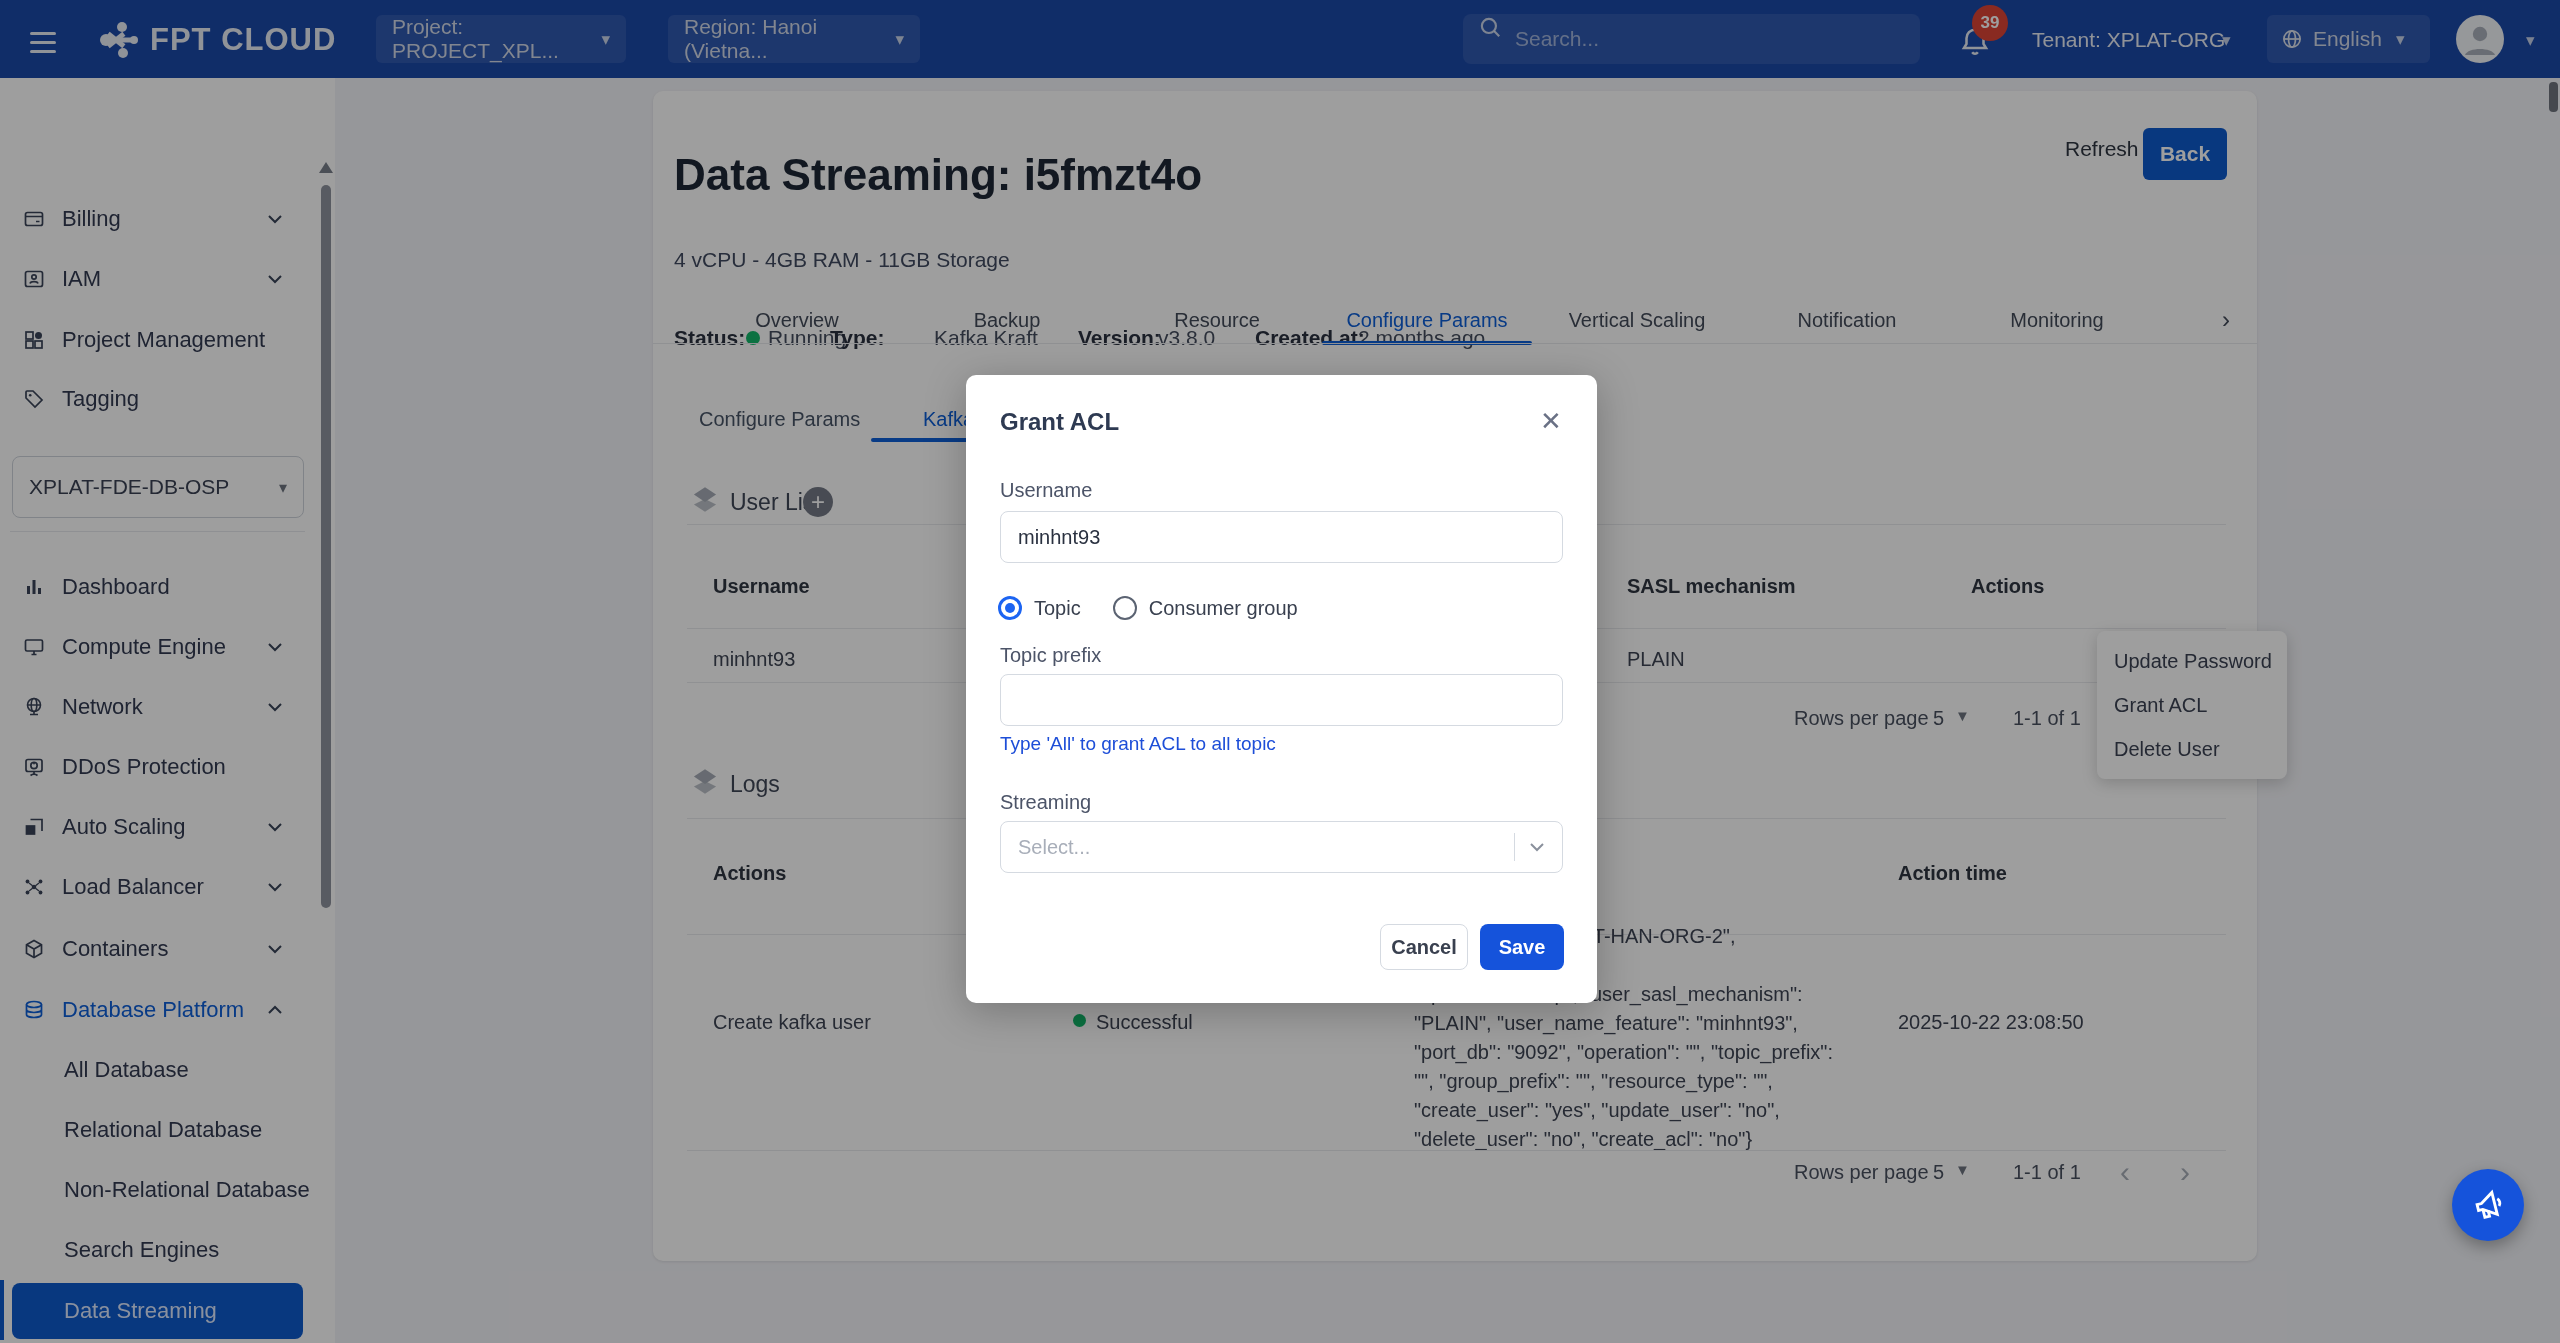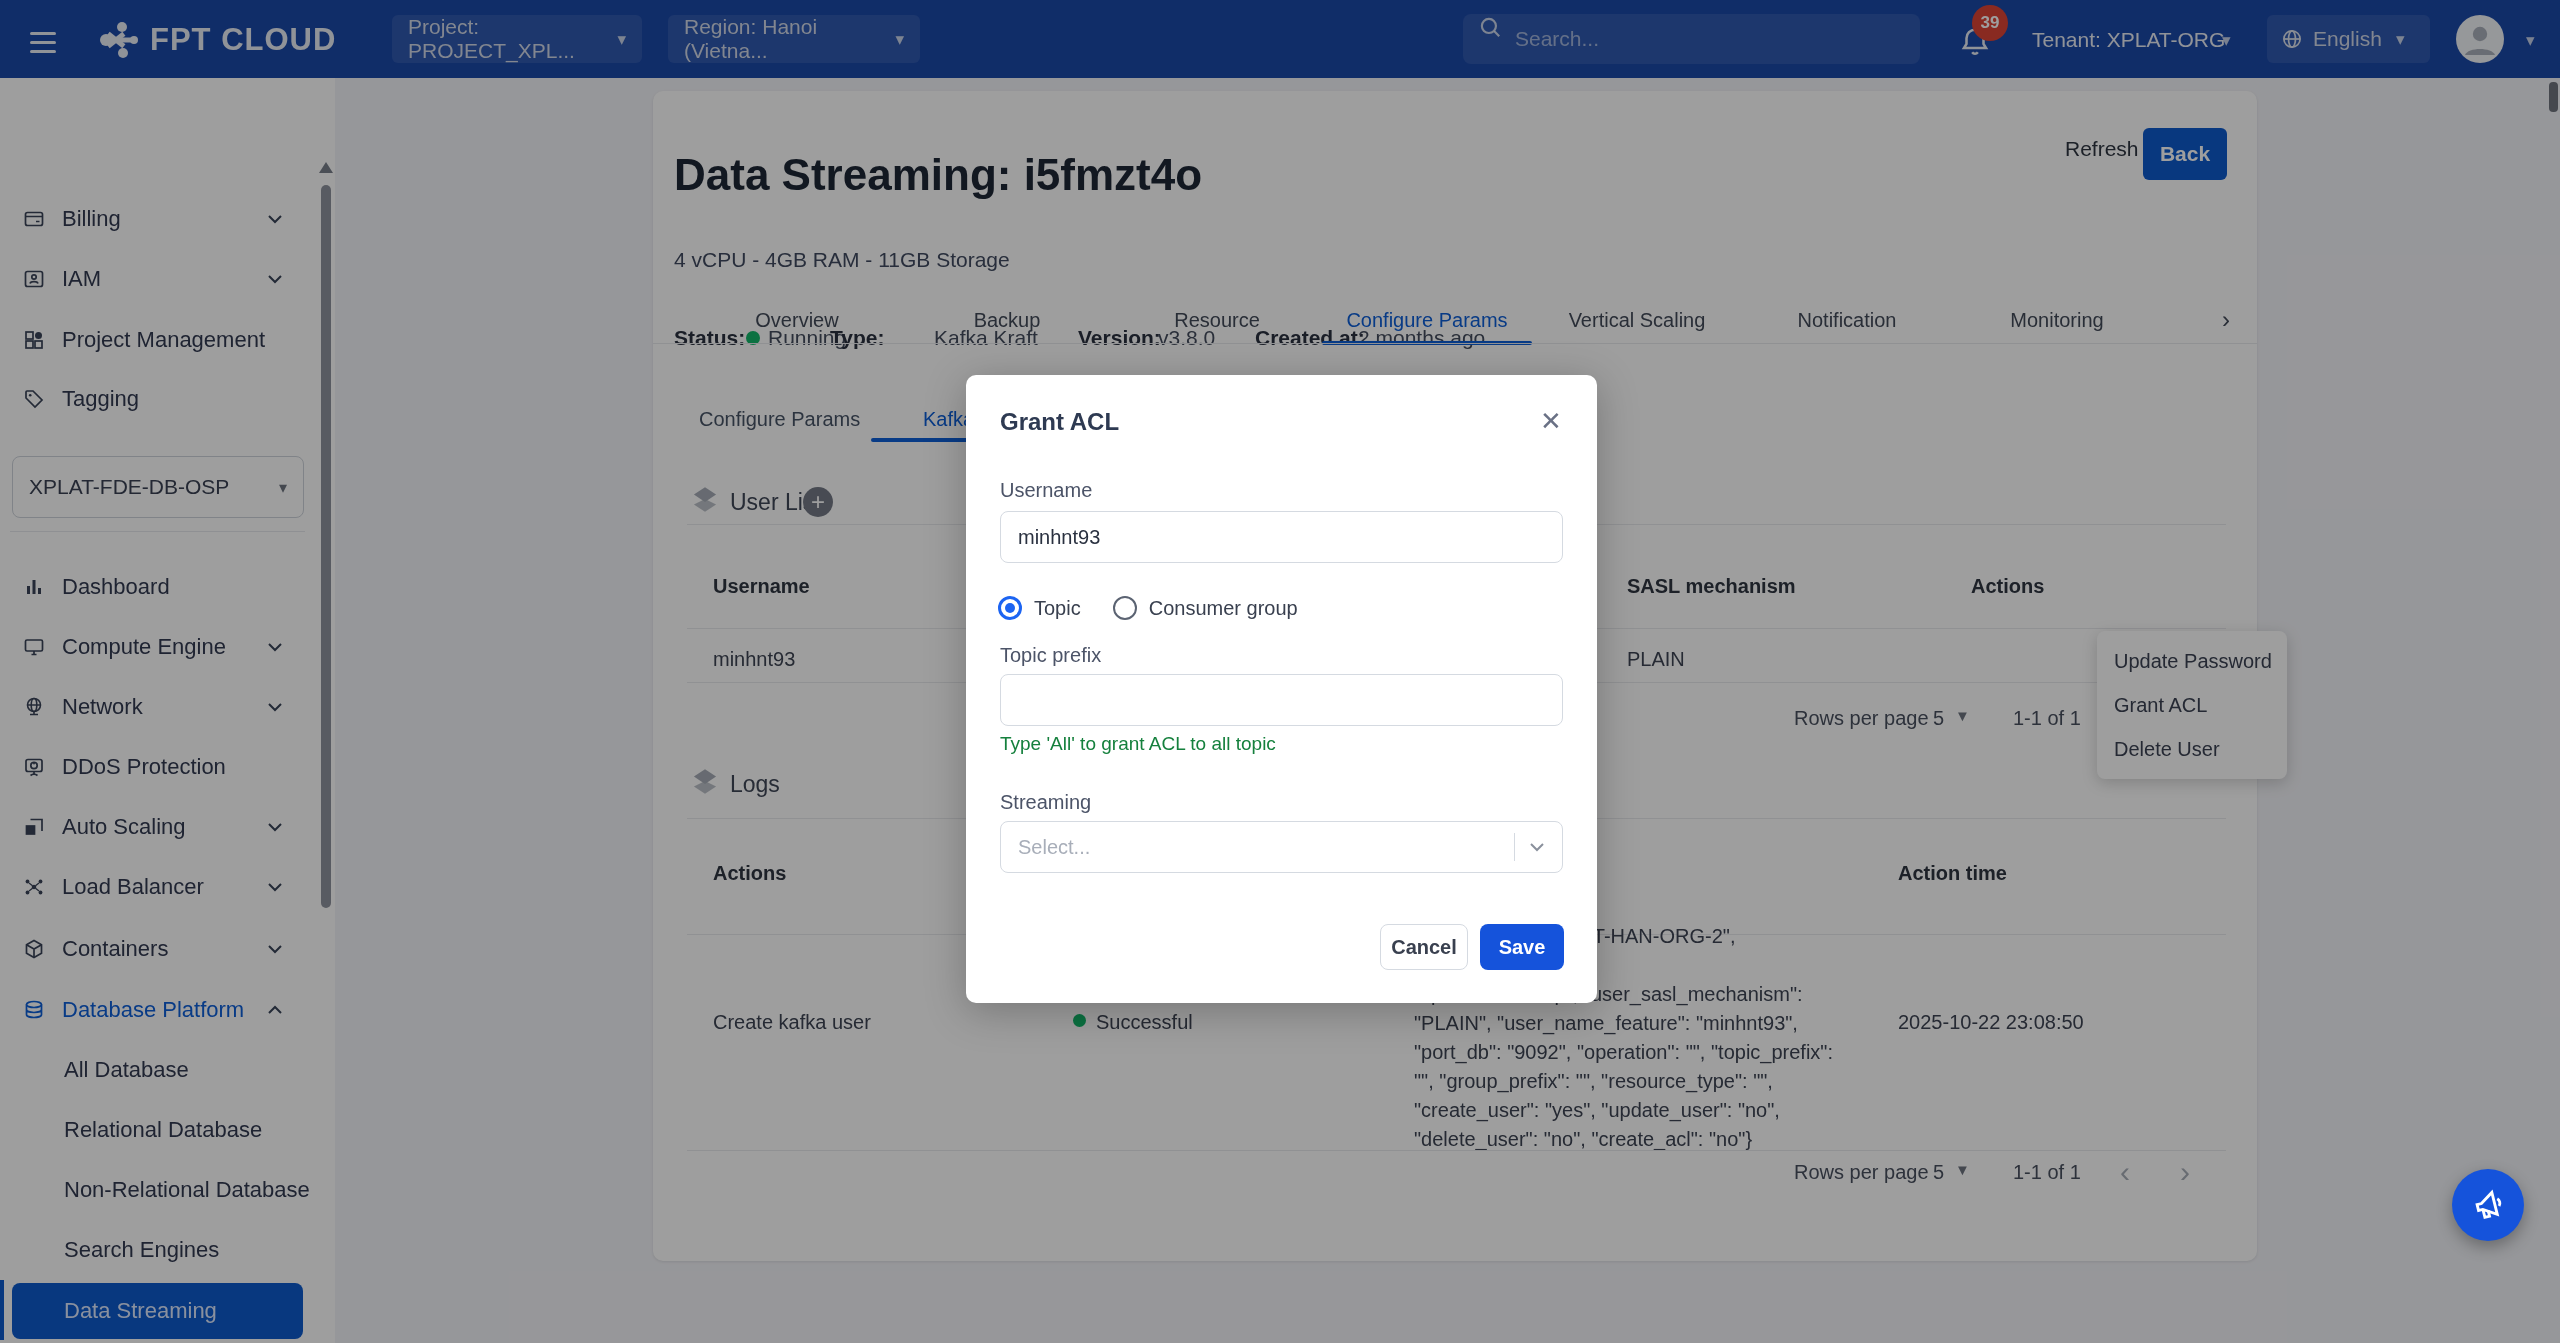--- a/index.html
+++ b/index.html
@@ -93,21 +93,21 @@
   .overlay{left:0;top:0;width:2560px;height:1343px;background:rgba(0,0,0,0.38);z-index:30;}
 
   
   .modal{left:966px;top:375px;width:631px;height:628px;background:#fff;border-radius:10px;z-index:40;
          box-shadow:0 8px 40px rgba(0,0,0,0.25);}
   .modal-title{position:absolute;left:1000px;top:408px;font-size:24px;font-weight:bold;color:#2E3A52;z-index:41;}
   .modal-close{position:absolute;left:1540px;top:406px;font-size:26px;color:#6A7185;cursor:pointer;z-index:41;}
   .m-label{position:absolute;left:1000px;font-size:20px;color:#4C5468;z-index:41;}
   .m-input{position:absolute;left:1000px;width:563px;height:52px;border:1px solid #D5DAE1;border-radius:8px;
            font-size:20px;color:#2A3140;padding:0 17px;outline:none;z-index:41;background:#fff;}
-  .m-help{position:absolute;left:1000px;top:733px;font-size:19px;color:#15803d;z-index:41;}
+  .m-help{position:absolute;left:1000px;top:733px;font-size:19px;color:#1d4ed8;z-index:41;}
   .m-select{position:absolute;left:1000px;top:821px;width:563px;height:52px;border:1px solid #D5DAE1;border-radius:8px;
             display:flex;align-items:center;padding:0 17px;z-index:41;cursor:pointer;background:#fff;}
   .m-select .ph{font-size:20px;color:#A8AEB9;flex:1;}
   .m-select .vline{width:1px;height:28px;background:#D5DAE1;margin-right:14px;}
   .radio-row{position:absolute;left:998px;top:596px;display:flex;align-items:center;z-index:41;}
   .radio{width:24px;height:24px;border-radius:50%;position:relative;}
   .radio.sel{border:3px solid #1C64F2;}
   .radio.sel::after{content:"";position:absolute;left:4px;top:4px;width:10px;height:10px;border-radius:50%;background:#1C64F2;}
   .radio.unsel{border:2px solid #5B6372;}
   .radio-lbl{font-size:20px;color:#39404F;margin:0 0 0 12px;}
@@ -138,21 +138,21 @@
           <circle cx="26" cy="9" r="5"></circle>
           <circle cx="27" cy="35" r="5"></circle>
           <circle cx="38" cy="22" r="4"></circle>
       <rect x="10" y="19.5" width="20" height="5" transform="rotate(-38 20 22)"></rect>
           <rect x="10" y="19.5" width="20" height="5" transform="rotate(38 20 22)"></rect>
           <rect x="12" y="19.5" width="24" height="5"></rect>
         </g>
     </svg>
     <div class="brand">FPT CLOUD</div>
 
-    <div class="nav-box" style="left:392px;width:250px;">
+    <div class="nav-box" style="left:376px;width:250px;">
       <span>Project: PROJECT_XPL...</span>
       <span class="nav-caret">▾</span>
     </div>
     <div class="nav-box" style="left:668px;width:252px;">
       <span>Region: Hanoi (Vietna...</span>
       <span class="nav-caret">▾</span>
     </div>
 
     <div class="search-box">
       <svg width="26" height="26" viewBox="0 0 24 24" fill="none" stroke="rgba(255,255,255,0.75)" stroke-width="2">

